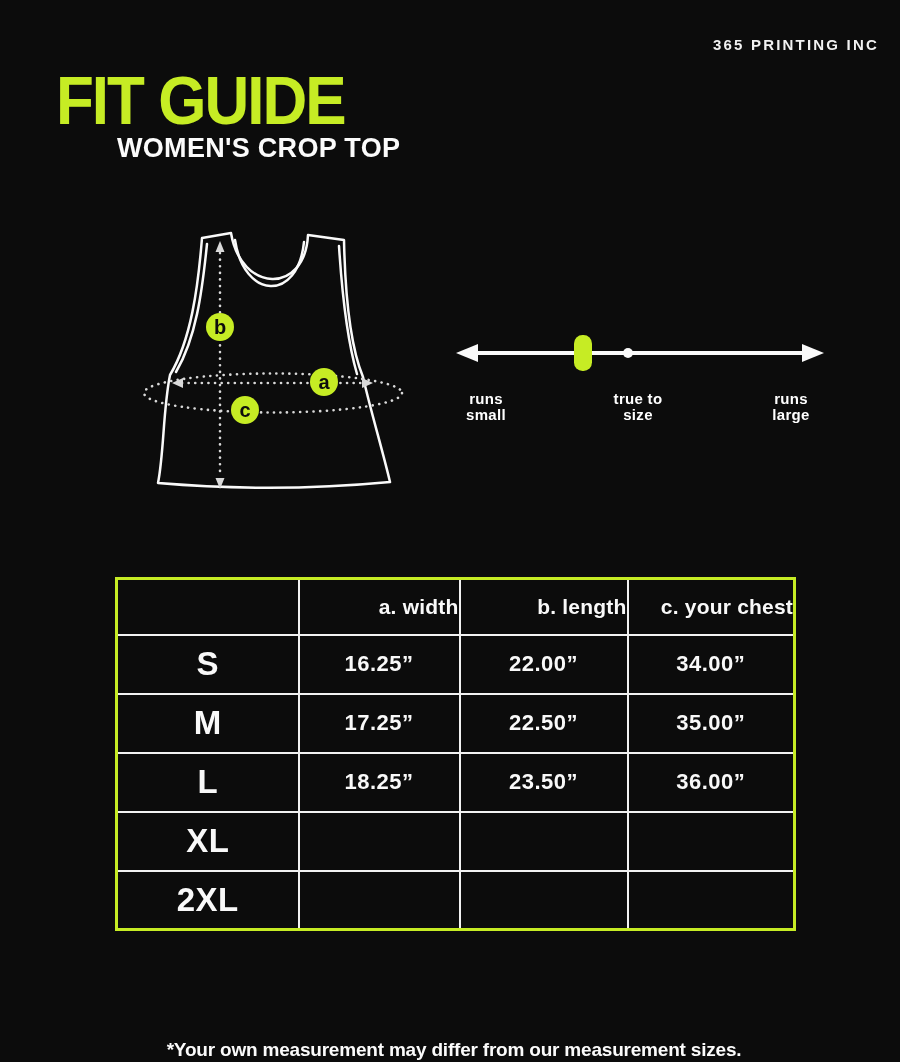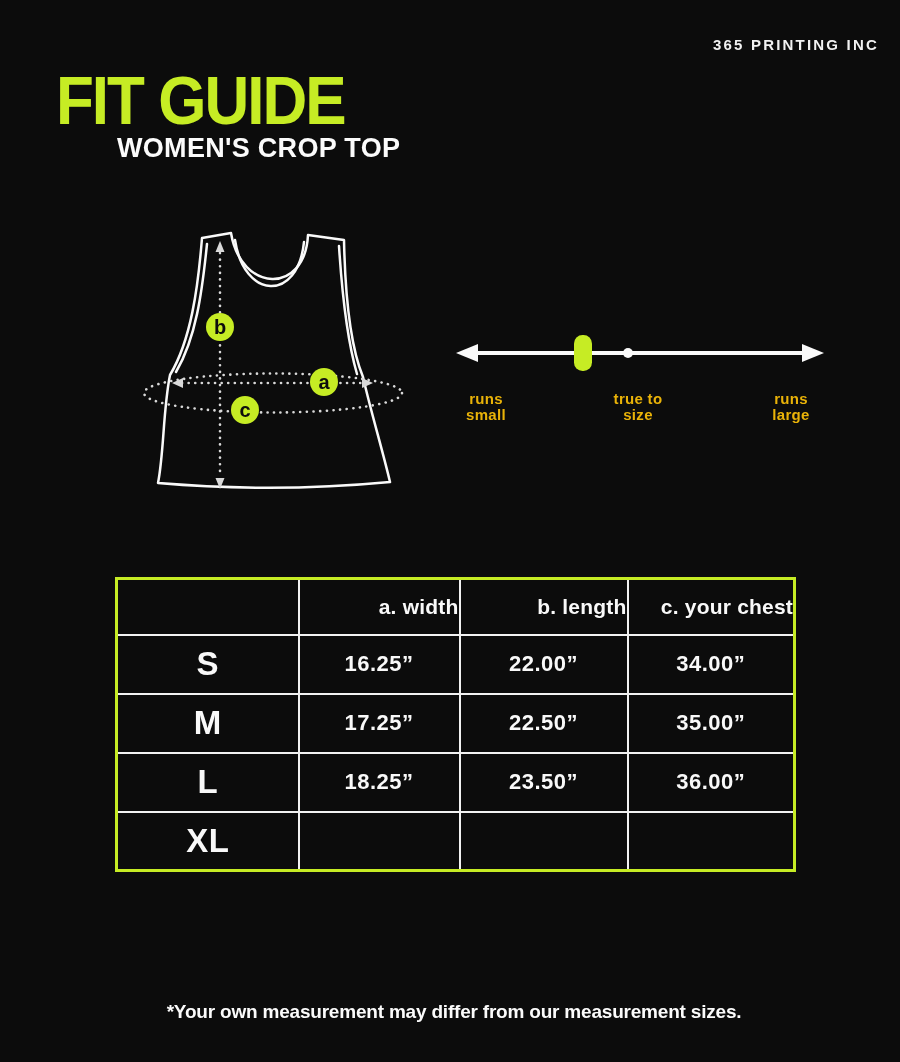--- a/index.html
+++ b/index.html
@@ -49,21 +49,21 @@
   .garment-svg { position: absolute; left: 118px; top: 193px; }
   .scale-svg { position: absolute; left: 448px; top: 331px; }
   .scale-label {
     position: absolute;
     top: 391px;
     font-size: 15px;
     line-height: 1.07;
     text-align: center;
     letter-spacing: 0.3px;
     white-space: pre-line;
-    color: #eab308;
+    color: #ffffff;
   }
   .scale-label.small { left: 450px; width: 72px; }
   .scale-label.true  { left: 595px; width: 86px; }
   .scale-label.large { left: 748px; width: 86px; }
 
   table.size-table {
     position: absolute;
     left: 115px;
     top: 577px;
     width: 678px;
@@ -80,21 +80,21 @@
     overflow: hidden;
   }
   .size-table thead th { height: 56px; font-size: 21px; letter-spacing: 0.2px; text-align: right; }
   .size-table tbody tr { height: 59px; }
   .size-table td.size-cell { font-size: 33px; letter-spacing: 0.5px; }
   .size-table td.value-cell { font-size: 22px; letter-spacing: 0.5px; }
 
   .footnote {
     position: absolute;
     left: 115px;
-    top: 1001px;
+    top: 1039px;
     width: 678px;
     text-align: center;
     font-size: 19px;
     letter-spacing: -0.2px;
     color: #fbfbfb;
   }
 
   .outline { fill: none; stroke: #fafafa; stroke-width: 2.5; stroke-linejoin: round; stroke-linecap: round; }
   .dotted  { fill: none; stroke: var(--dot); stroke-width: 2.6; stroke-dasharray: 0.1 6.5; stroke-linecap: round; }
   .arrow   { fill: var(--dot); }
@@ -198,18 +198,24 @@
         <td class="value-cell">18.25”</td>
         <td class="value-cell">23.50”</td>
         <td class="value-cell">36.00”</td>
       </tr>
       <tr>
         <td class="size-cell">XL</td>
         <td class="value-cell"></td>
         <td class="value-cell"></td>
         <td class="value-cell"></td>
       </tr>
+      <tr>
+        <td class="size-cell">2XL</td>
+        <td class="value-cell"></td>
+        <td class="value-cell"></td>
+        <td class="value-cell"></td>
+      </tr>
     </tbody>
   </table>
 
   <div class="footnote">*Your own measurement may differ from our measurement sizes.</div>
 
 </div>
 
 </body></html>

